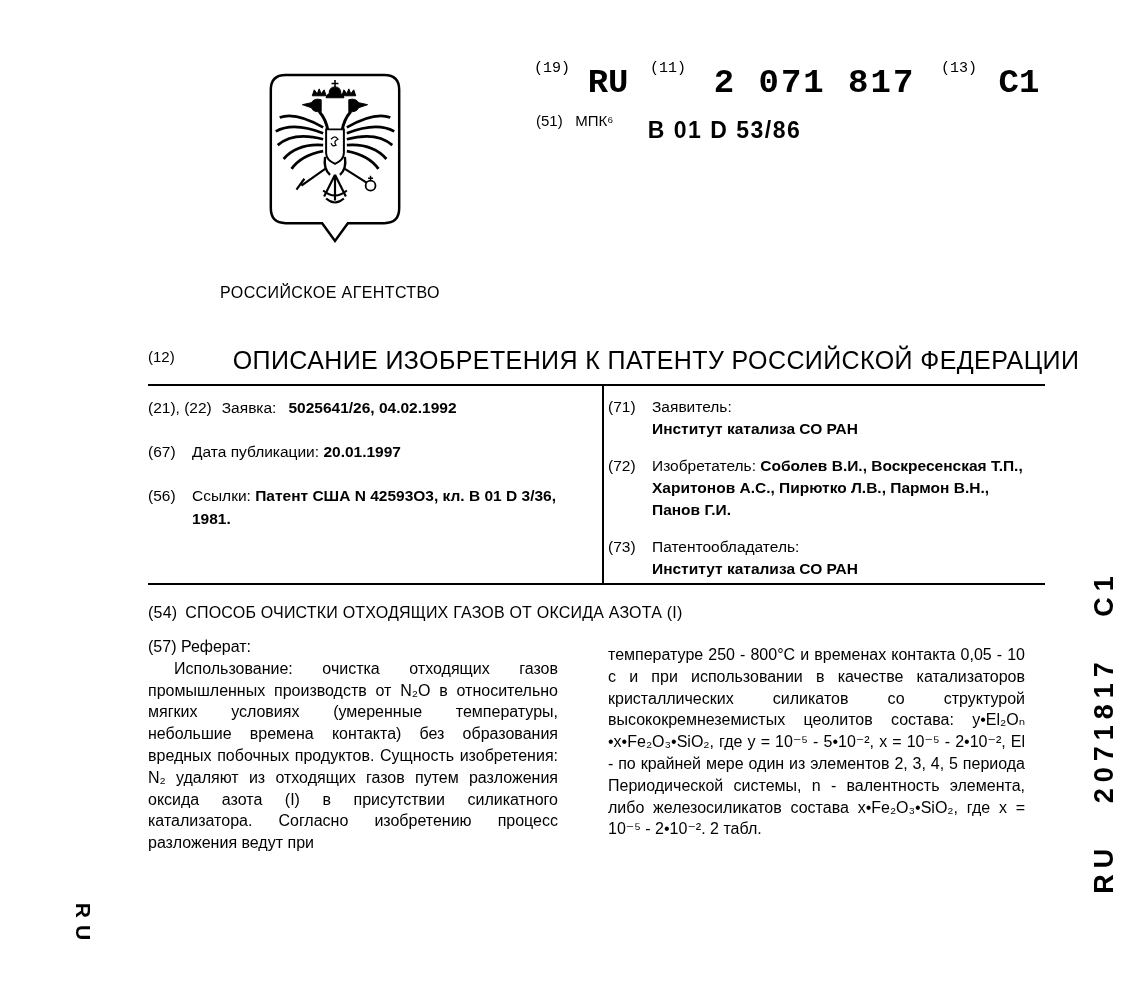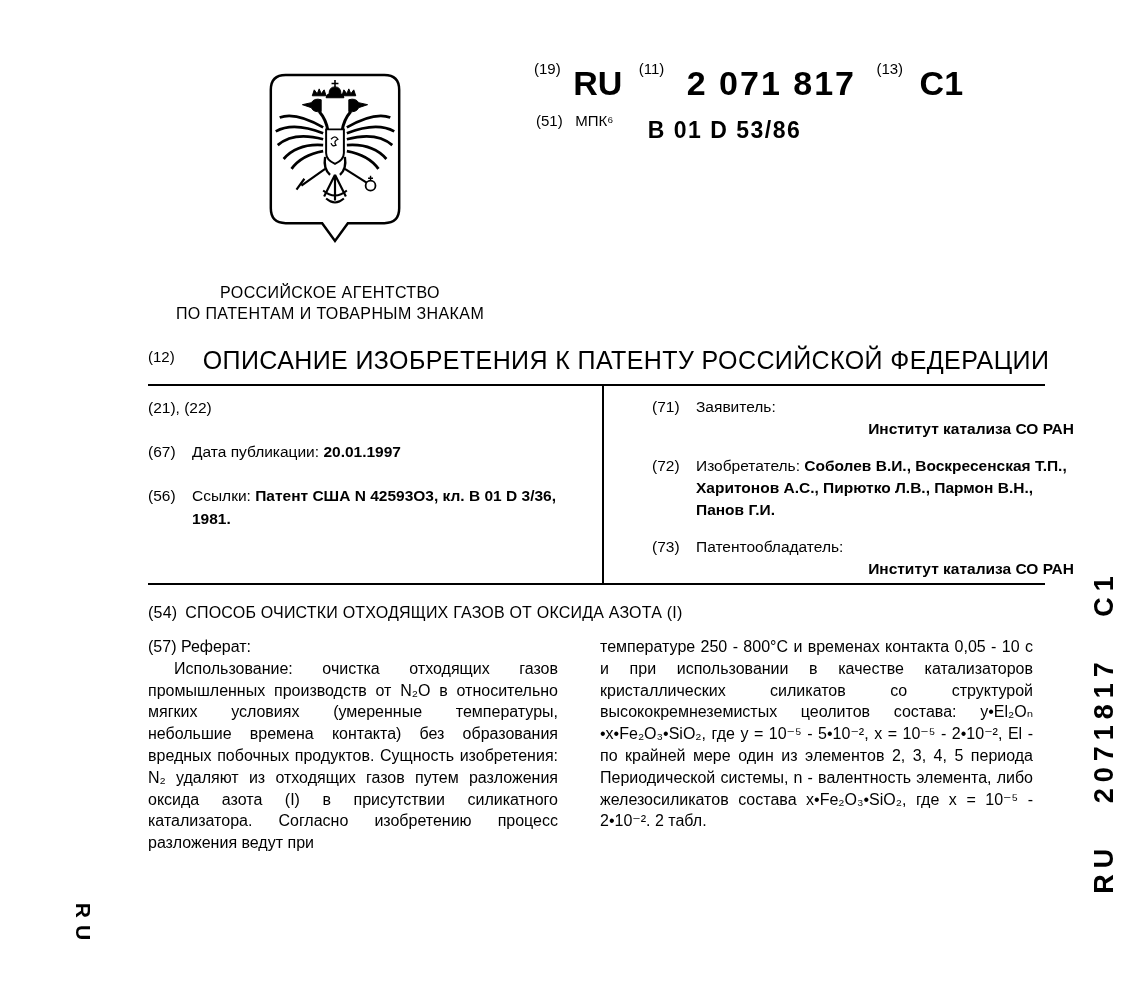--- a/index.html
+++ b/index.html
@@ -7,60 +7,60 @@
         font-family:"Liberation Sans","DejaVu Sans",sans-serif;color:#000;}
 
   
   .emblem{position:absolute;left:256px;top:60px;width:158px;height:196px;}
   .emblem svg{width:100%;height:100%;}
 
   .agency{position:absolute;left:128px;top:282px;width:404px;text-align:center;
           font-size:16px;line-height:21px;letter-spacing:0.4px;}
 
   
-  .pub-line1{position:absolute;left:534px;top:60px;white-space:nowrap;}
+  .pub-line1{position:absolute;left:534px;top:60px;white-space:nowrap;font-family:Liberation Mono, monospace;}
   .pub-line1 .sup{font-size:15px;display:inline-block;vertical-align:top;padding-top:0;}
   .pub-line1 .big{font-size:34px;font-weight:bold;display:inline-block;vertical-align:top;margin-top:6px;line-height:34px;}
   .sp8{margin-right:8px;} .sp12{margin-right:12px;} .sp18{margin-right:18px;} .sp16{margin-right:16px;}
   .pubnum{letter-spacing:2px;}
 
   .pub-line2{position:absolute;left:536px;top:112px;white-space:nowrap;text-align:right;}
   .pub-line2 .small{font-size:15px;display:inline-block;vertical-align:top;}
   .ipc{font-size:23px;font-weight:bold;letter-spacing:1.5px;display:inline-block;vertical-align:top;margin-top:5px;margin-left:30px;}
 
   
-  .doc12{position:absolute;left:148px;top:346px;display:flex;gap:0;white-space:nowrap;}
+  .doc12{position:absolute;left:148px;top:346px;display:flex;gap:30px;white-space:nowrap;}
   .doc12 .code{font-size:15px;padding-top:2px;}
   .doc12 .title{font-size:25px;letter-spacing:0.4px;margin-left:28px;}
 
   .rule-top{position:absolute;left:148px;top:384px;width:897px;height:2px;background:#000;}
   .vdiv{position:absolute;left:602px;top:386px;width:2px;height:197px;background:#000;}
   .rule-mid{position:absolute;left:148px;top:583px;width:897px;height:2px;background:#000;}
 
   
   .biblio-left{position:absolute;left:148px;top:396px;width:445px;font-size:15.5px;line-height:23px;}
-  .biblio-right{position:absolute;left:652px;top:396px;width:422px;font-size:15.5px;line-height:22px;}
+  .biblio-right{position:absolute;left:608px;top:396px;width:422px;font-size:15.5px;line-height:22px;}
   .brow{display:flex;}
   .biblio-left .brow{margin-bottom:21px;}
   .biblio-right .brow{margin-bottom:15px;}
   .bcode{flex:0 0 auto;margin-right:10px;min-width:34px;}
   .btext{flex:1 1 auto;}
   .bval{font-weight:bold;}
   .gapwide{margin-left:12px;}
-  .stack .bval{display:block;text-align:right;}
+  .stack .bval{display:block;}
 
   
   .title54{position:absolute;left:148px;top:604px;font-size:16px;letter-spacing:0.2px;display:flex;gap:8px;white-space:nowrap;}
 
   
   .abs-left{position:absolute;left:148px;top:636px;width:410px;font-size:16px;line-height:21.8px;}
   .abs-left .ref-label{margin:0 0 0 0;}
   .abs-left p{margin:0;text-align:justify;text-indent:26px;}
   .abs-right{position:absolute;left:600px;top:636px;width:433px;font-size:16px;line-height:21.8px;}
-  .abs-right p{margin:0;text-align:justify;}
+  .abs-right p{margin:8px;text-align:justify;}
 
   
   .right-vert{position:absolute;left:1078px;top:512px;width:52px;height:440px;}
   .right-vert .inner{position:absolute;left:50%;top:50%;
       transform:translate(-50%,-50%) rotate(-90deg);white-space:nowrap;
       font-weight:bold;font-size:27px;letter-spacing:6px;word-spacing:26px;}
   .corner-ru{position:absolute;left:50px;top:892px;width:66px;height:66px;
       display:flex;align-items:center;justify-content:center;
       transform:rotate(90deg);font-weight:bold;font-size:21px;letter-spacing:7px;}
 </style>
@@ -101,21 +101,20 @@
         <path d="M116 118 v-5 M113.5 115.5 h5" stroke-width="1.4"></path>
 
         <path d="M80 112 v26 M80 112 l-11 22 M80 112 l11 22" stroke-width="2.2"></path>
         <path d="M68 128 q12 10 24 0 M71 136 q9 8 18 0" stroke-width="2"></path>
       </g>
     </svg>
   </div>
 
   <div class="agency">
     <div>РОССИЙСКОЕ  АГЕНТСТВО</div>
-    <div>ПО ПАТЕНТАМ И ТОВАРНЫМ ЗНАКАМ</div>
   </div>
 
   <div class="pub-line1">
     <span class="sup sp8">(19)</span>
     <span class="big sp12">RU</span>
     <span class="sup sp18">(11)</span>
     <span class="big pubnum sp16">2 071 817</span>
     <span class="sup sp12">(13)</span>
     <span class="big">C1</span>
   </div>
@@ -131,20 +130,21 @@
     <span class="title">ОПИСАНИЕ ИЗОБРЕТЕНИЯ К ПАТЕНТУ РОССИЙСКОЙ ФЕДЕРАЦИИ</span>
   </div>
 
   <div class="rule-top"></div>
   <div class="vdiv"></div>
   <div class="rule-mid"></div>
 
   <div class="biblio-left">
     <div class="brow">
       <span class="bcode">(21), (22)</span>
+      <span class="btext"><span>Заявка:</span><span class="bval gapwide">5025641/26,  04.02.1992</span></span>
     </div>
     <div class="brow">
       <span class="bcode">(67)</span>
       <span class="btext"><span>Дата публикации:</span> <span class="bval">20.01.1997</span></span>
     </div>
     <div class="brow">
       <span class="bcode">(56)</span>
       <span class="btext"><span>Ссылки:</span> <span class="bval">Патент США N 42593O3, кл. B 01 D 3/36, 1981.</span></span>
     </div>
   </div>

